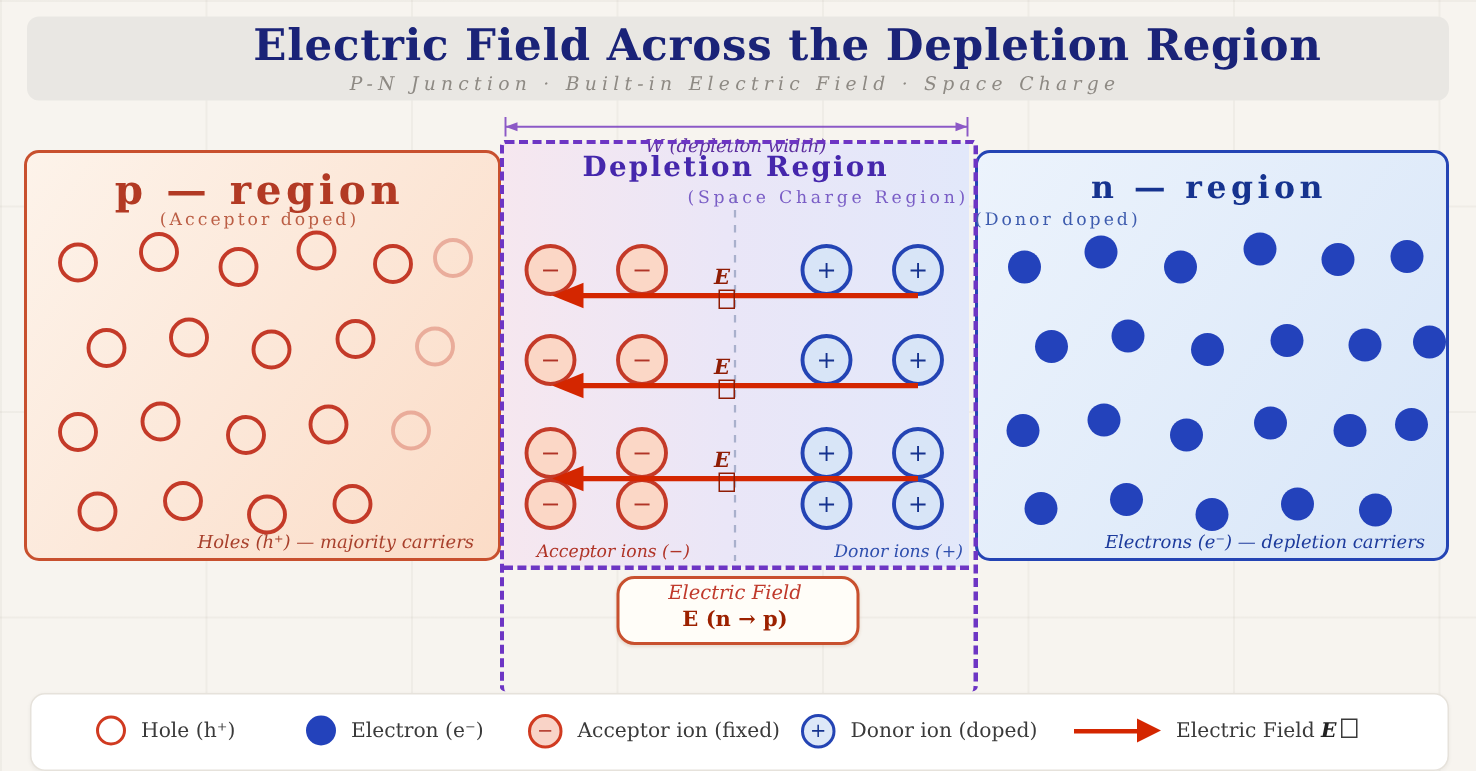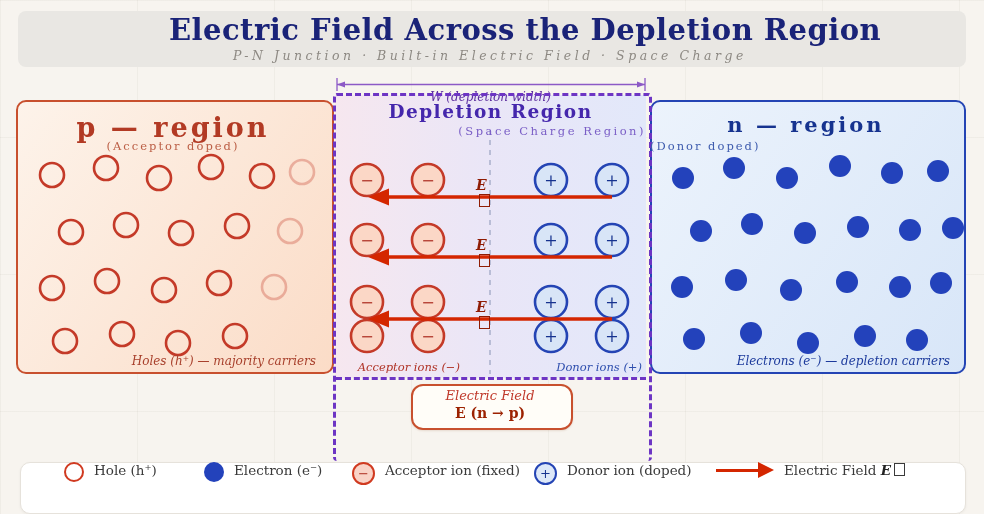--- a/index.html
+++ b/index.html
@@ -39,21 +39,21 @@
   #donor-caption{left:522px;top:360px;width:120px;color:#2f4fae;font-size:11.5px;}
   
   #field-box{left:411px;top:384px;width:158px;height:42px;border:2px solid #c8502e;border-radius:12px;background:#fffdf8;z-index:3;box-shadow:0 1px 2px rgba(150,80,40,.15);}
   #field-box-line1{left:411px;top:388px;width:158px;text-align:center;font-style:italic;font-size:13px;color:#c0392b;z-index:4;}
   #field-box-line2{left:411px;top:405px;width:158px;text-align:center;font-weight:bold;font-size:14px;color:#9c2100;z-index:4;}
   
   .e-label{position:absolute;z-index:5;font-size:14px;color:#8f1c04;font-weight:bold;font-style:italic;}
   .tofu{display:inline-block;width:9px;height:11px;border:1.2px solid currentColor;margin-left:3px;vertical-align:-1px;font-style:normal;}
   
   #legend-box{left:20px;top:462px;width:944px;height:50px;background:#ffffff;border:1px solid #e6e2db;border-radius:10px;z-index:1;box-shadow:0 1px 3px rgba(0,0,0,.05);}
-  .legend-item{position:absolute;top:462px;height:50px;display:flex;align-items:flex-start;gap:10px;z-index:4;}
+  .legend-item{position:absolute;top:462px;height:50px;display:flex;align-items:center;gap:10px;z-index:4;}
   .legend-label{font-size:13.5px;color:#3a3a3a;}
   .sym-circle{width:20px;height:20px;border-radius:50%;box-sizing:border-box;display:flex;align-items:center;justify-content:center;font-size:13px;line-height:1;}
   .sym-hole{border:2.5px solid #d03a20;background:transparent;}
   .sym-electron{background:#2342bb;}
   .sym-acceptor{border:2px solid #d03a20;background:#f9d3c7;color:#b03427;width:23px;height:23px;}
   .sym-donor{border:2px solid #2444b4;background:#dde8f8;color:#16338f;width:23px;height:23px;}
   .legend-arrow{width:58px;height:16px;position:relative;}
   .legend-arrow .shaft{position:absolute;left:0;top:6.5px;width:44px;height:3.5px;background:#d42600;}
   .legend-arrow .head{position:absolute;right:0;top:0;width:0;height:0;border-left:16px solid #d42600;border-top:8px solid transparent;border-bottom:8px solid transparent;}
   .eb{font-style:italic;font-weight:bold;color:#222;}

